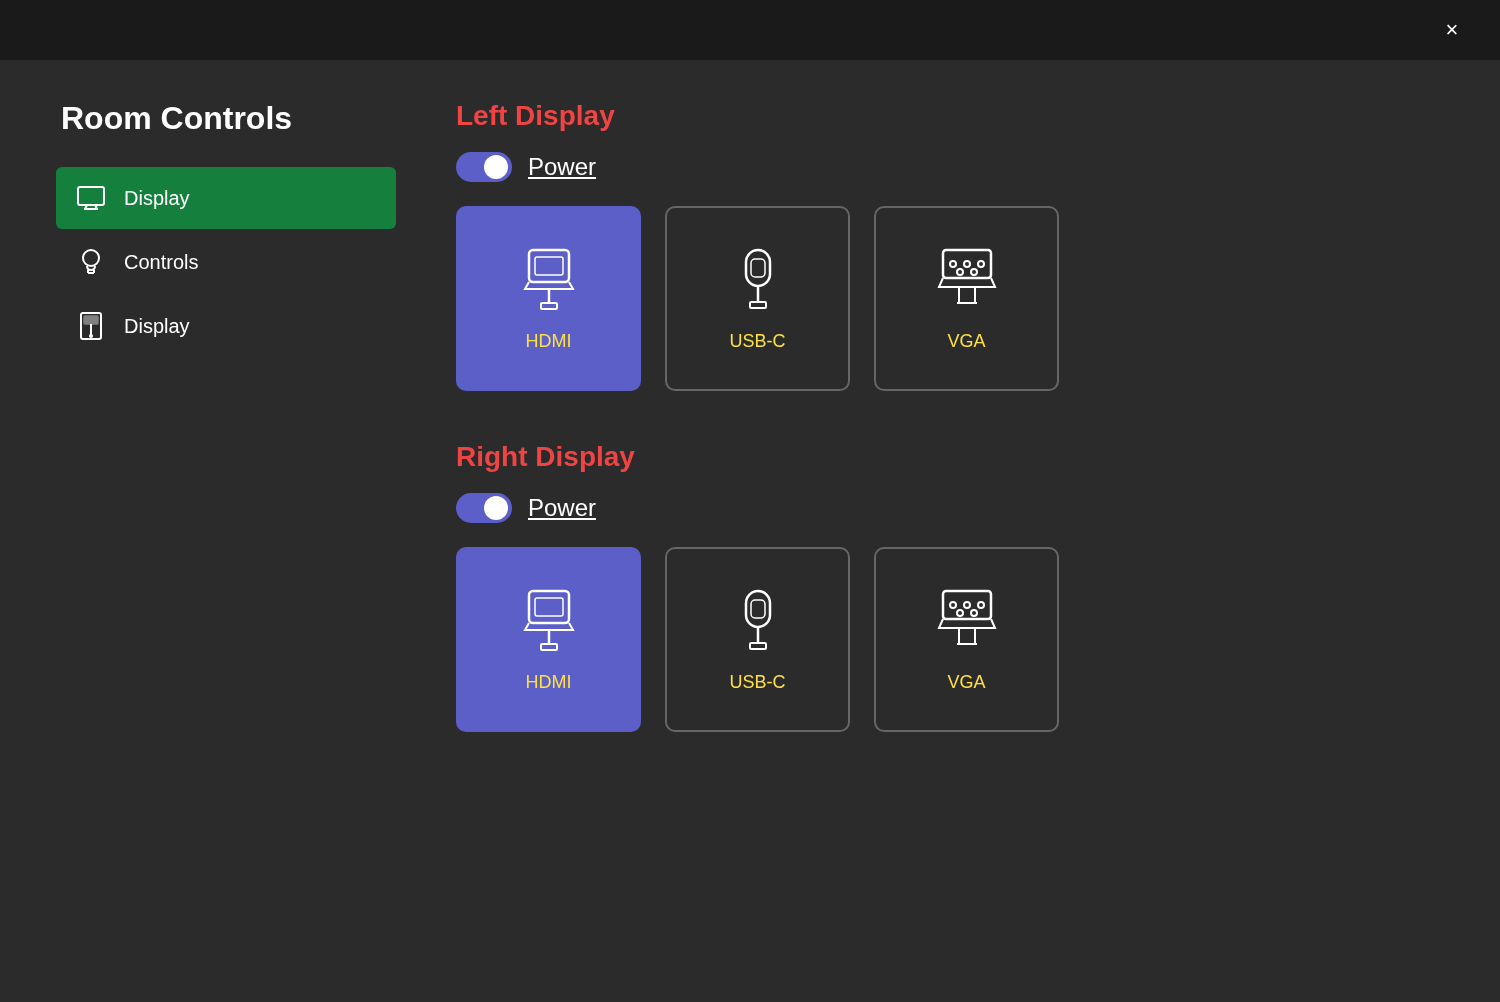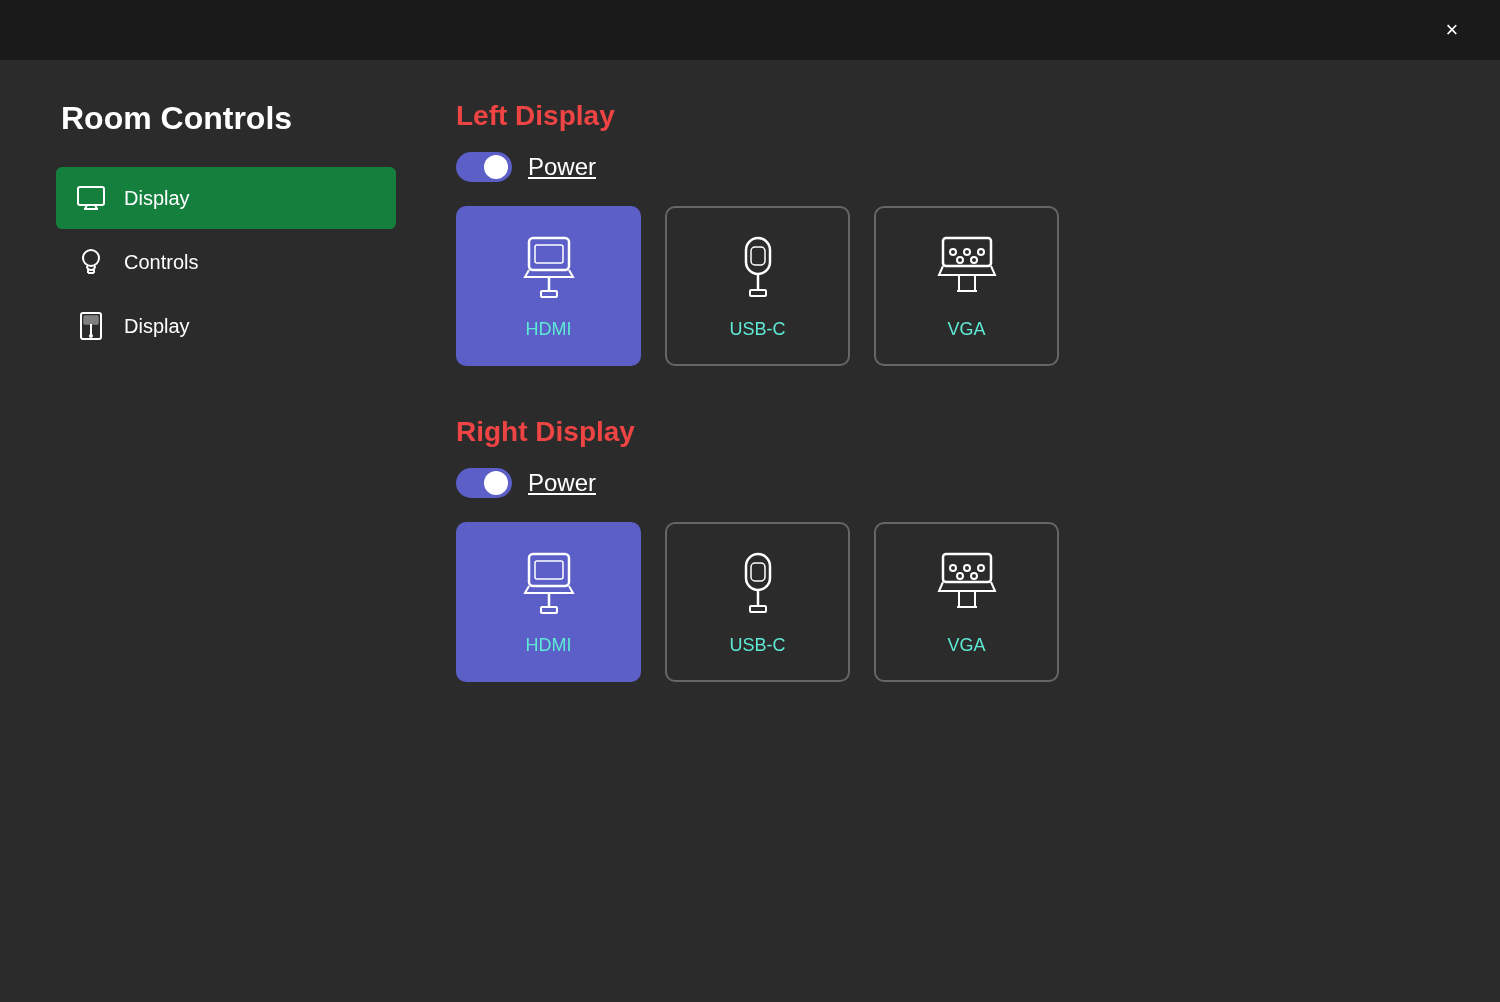--- a/index.html
+++ b/index.html
@@ -142,25 +142,25 @@
     }
 
     .input-grid {
       display: flex;
       gap: 24px;
       align-items: center;
     }
 
     .input-btn {
       width: 185px;
-      height: 160px;
+      height: 185px;
       border-radius: 10px;
       background: transparent;
       border: 2px solid #666;
-      color: #5eead4;
+      color: #fde047;
       font-size: 18px;
       cursor: pointer;
       display: flex;
       flex-direction: column;
       align-items: center;
       justify-content: center;
       gap: 16px;
       transition: background 0.2s;
     }
 

